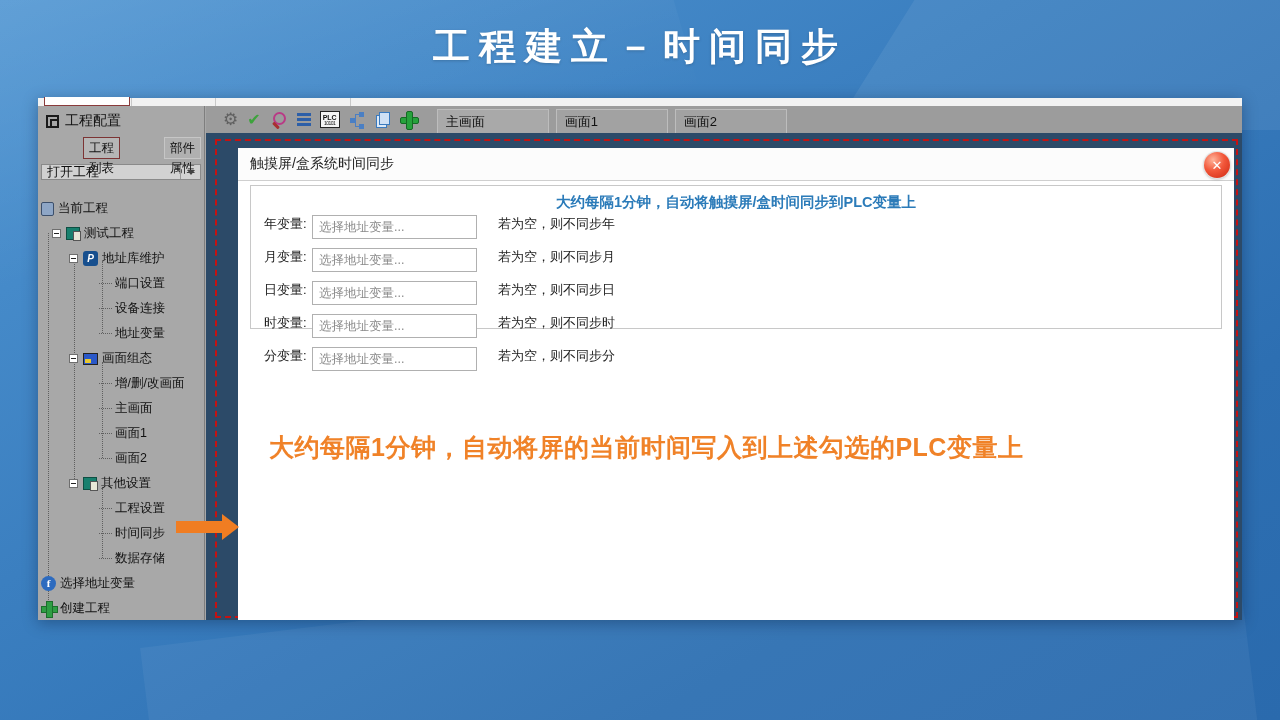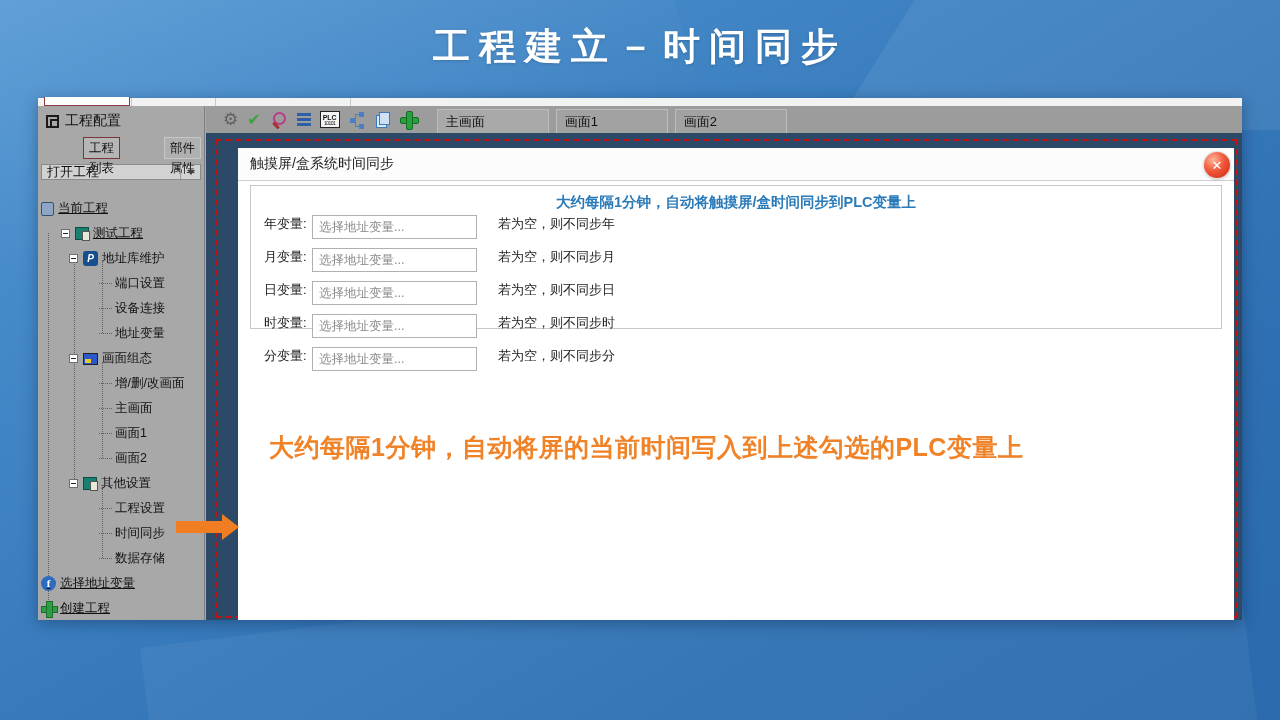--- a/index.html
+++ b/index.html
@@ -46,22 +46,22 @@
                  display:flex; align-items:center; font-size:13px; }
   .dd-value { flex:1; padding-left:5px; }
   .dd-btn { width:20px; height:100%; border-left:1px solid #9a9a9a; display:flex;
             align-items:center; justify-content:center; }
   .dd-btn::after { content:""; width:0; height:0; border-left:4px solid transparent;
             border-right:4px solid transparent; border-top:5px solid #444; }
 
   .tree { position:absolute; left:0; top:90px; width:167px; font-size:12.5px; }
   .vline { position:absolute; width:0; border-left:1px dotted #5f5f5f; }
   .tree-row { position:relative; height:25px; display:flex; align-items:center; cursor:default; }
-  .tree-row.depth0 { padding-left:3px;text-decoration:underline; }
-  .tree-row.depth0.has-expand { padding-left:23px; }
+  .tree-row.depth0 { padding-left:3px; }
+  .tree-row.depth0.has-expand { padding-left:14px; }
   .tree-row.depth1 { padding-left:31px; }
   .tree-row.depth2 { padding-left:61px; }
   .expand-box { position:relative; width:9px; height:9px; background:#fff;
                 border:1px solid #6e6e6e; margin-right:5px; flex:none; }
   .expand-box::after { content:""; position:absolute; left:1px; top:3px; width:5px; height:0;
                 border-top:1px solid #222; }
   .stub { width:13px; height:0; border-top:1px dotted #5f5f5f; margin-right:3px; flex:none; }
   .ti { flex:none; margin-right:4px; }
 
   .ti-computer { width:13px; height:14px; background:#8ea6c6; border:1px solid #3c4f6b;

